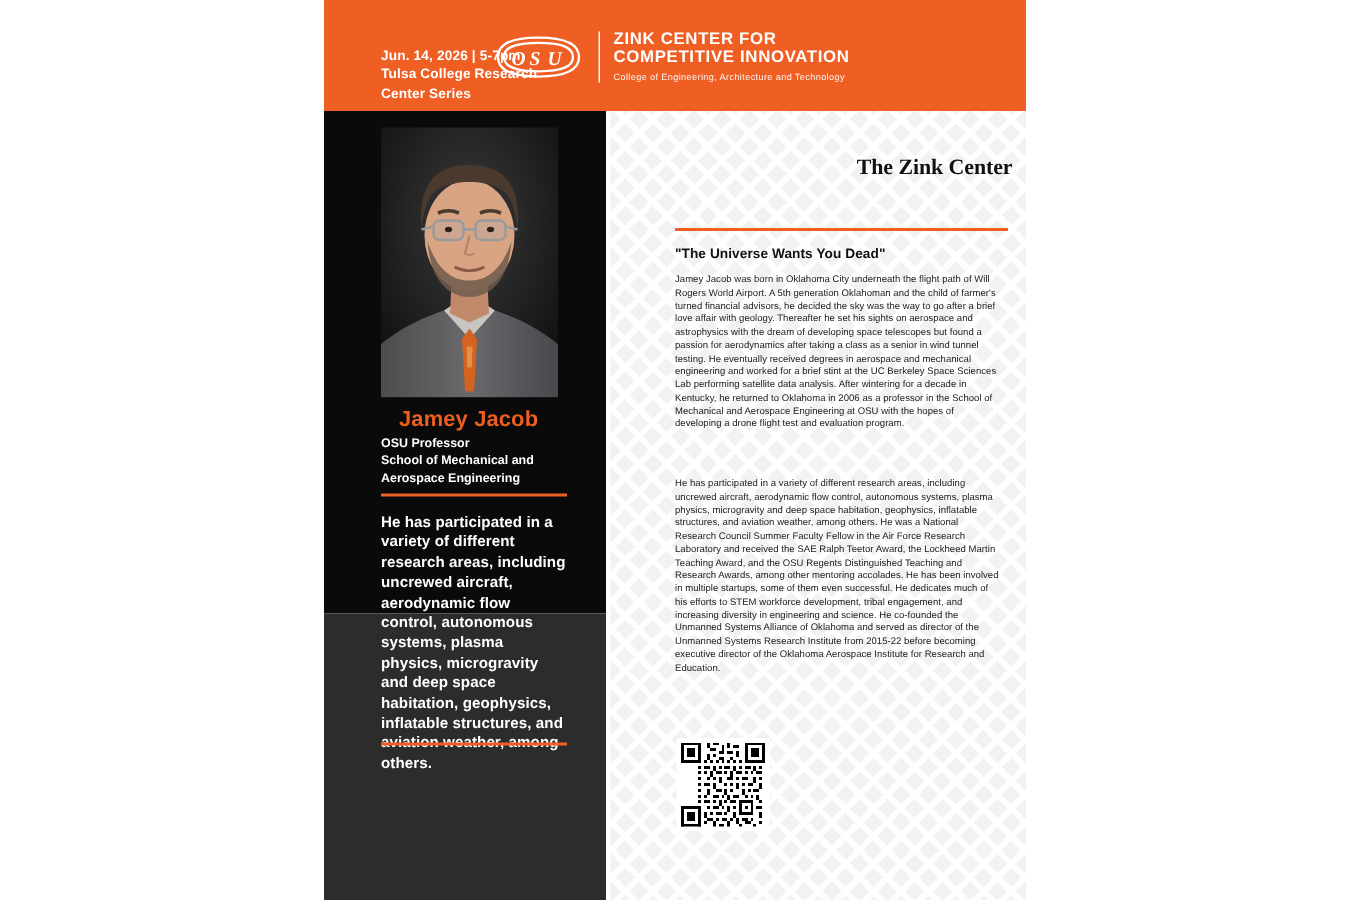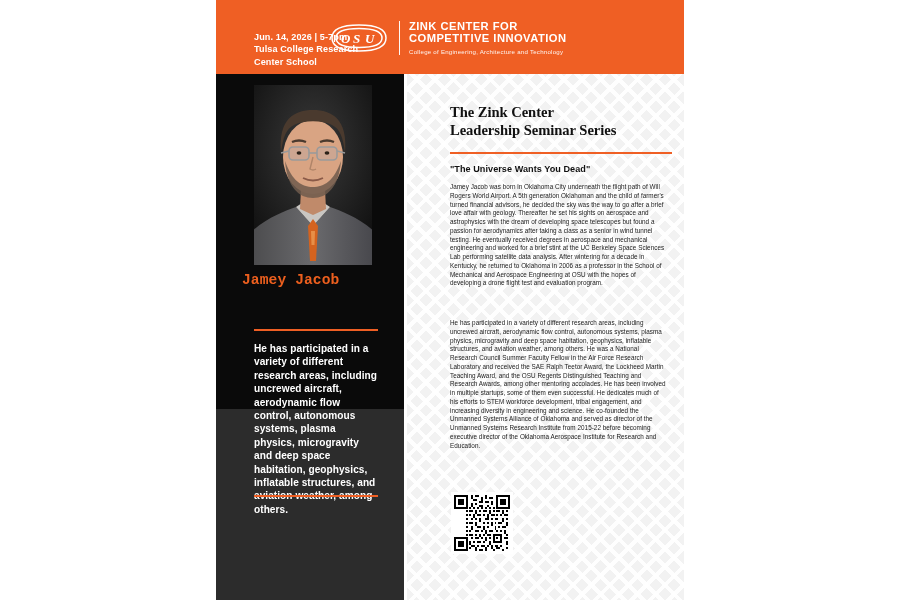--- a/index.html
+++ b/index.html
@@ -50,22 +50,22 @@
     color:#ffffff;font-size:9.1px;font-weight:bold;line-height:12.4px;
     letter-spacing:.1px;
   }
   .photo{
     position:absolute;left:38px;top:85px;width:118px;height:180px;
     overflow:hidden;background:#1a1a1a;
   }
   .photo svg{display:block;}
 
   .speaker-name{
-    position:absolute;left:26px;top:272px;width:145px;
-    color:#ec5f1e;font-family:Liberation Mono, monospace;
+    position:absolute;left:50px;top:272px;width:145px;
+    color:#ec5f1e;font-family:Liberation Sans, sans-serif;
     font-size:14.6px;font-weight:bold;line-height:16px;letter-spacing:.1px;
   }
   .speaker-role{
     position:absolute;left:38px;top:290px;width:140px;
     color:#ffffff;font-size:8.3px;font-weight:bold;line-height:11.4px;
   }
 
   .rule-o{
     position:absolute;background:#ef5f24;height:1.6px;
   }
@@ -86,21 +86,21 @@
       repeating-linear-gradient(45deg, rgba(255,255,255,0) 0 9px, rgba(255,255,255,.95) 9px 13px),
       repeating-linear-gradient(-45deg, rgba(255,255,255,0) 0 9px, rgba(255,255,255,.95) 9px 13px),
       #f2f2f2;
     opacity:1;
   }
   .right-inner{position:absolute;inset:0;}
 
   .series-title{
     position:absolute;left:43px;top:30px;width:225px;
     color:#111111;font-family:"Liberation Serif", serif;
-    font-size:14.6px;font-weight:bold;line-height:17.6px;letter-spacing:-.05px;
+    font-size:14.6px;font-weight:bold;line-height:17.6px;letter-spacing:-.05px;text-align:right;
   }
   .talk-title{
     position:absolute;left:43px;top:90px;width:222px;
     color:#111111;font-size:9.1px;font-weight:bold;letter-spacing:.05px;
   }
   .bio{
     position:absolute;left:43px;width:218px;
     color:#1a1a1a;font-size:6.35px;line-height:8.75px;letter-spacing:.03px;
     text-align:left;
   }
@@ -141,21 +141,21 @@
       </div>
     </div>
   </div>
 
   <div class="left-bg-top"></div>
   <div class="left-bg-bot"></div>
 
   <div class="when">
     <div>Jun. 14, 2026  | 5-7pm</div>
     <div>Tulsa College Research</div>
-    <div>Center School</div>
+    <div>Center Series</div>
   </div>
 
   <div class="photo">
     <svg width="118" height="180" viewBox="0 0 118 180">
       <defs>
         <radialGradient id="bgg" cx="50%" cy="35%" r="75%">
           <stop offset="0%" stop-color="#3a3a3a"></stop>
           <stop offset="100%" stop-color="#0d0d0d"></stop>
         </radialGradient>
         <linearGradient id="suitg" x1="0" y1="0" x2="1" y2="0">
@@ -194,30 +194,34 @@
 
       <path d="M38 57 Q45 54 52 57" stroke="#4a3a2e" stroke-width="2.4" fill="none"></path>
       <path d="M66 57 Q73 54 80 57" stroke="#4a3a2e" stroke-width="2.4" fill="none"></path>
 
       <path d="M59 72 L56 84 Q59 86 62 84" stroke="#b08468" stroke-width="1.4" fill="none"></path>
       <path d="M49 93 Q59 98 69 93" stroke="#8a5a48" stroke-width="1.8" fill="none"></path>
     </svg>
   </div>
 
   <div class="speaker-name">Jamey Jacob</div>
+  <div class="speaker-role">
+    <div>OSU Professor</div>
+    <div>School of Mechanical and</div>
+    <div>Aerospace Engineering</div>
+  </div>
 
   <div class="rule-o" style="left:38px;top:329px;width:124px;"></div>
   <div class="quote">He has participated in a variety of different research areas, including uncrewed aircraft, aerodynamic flow control, autonomous systems, plasma physics, microgravity and deep space habitation, geophysics, inflatable structures, and aviation weather, among others.</div>
   <div class="rule-o" style="left:38px;top:495px;width:124px;"></div>
 
   <div class="right-col">
     <div class="right-inner">
       <div class="series-title">
         <div>The Zink Center</div>
-        <div>Leadership Seminar Series</div>
       </div>
       <div class="rule-o" style="left:43px;top:78px;width:222px;"></div>
       <div class="talk-title">"The Universe Wants You Dead"</div>
       <div class="bio p1">Jamey Jacob was born in Oklahoma City underneath the flight path of Will Rogers World Airport. A 5th generation Oklahoman and the child of farmer's turned financial advisors, he decided the sky was the way to go after a brief love affair with geology. Thereafter he set his sights on aerospace and astrophysics with the dream of developing space telescopes but found a passion for aerodynamics after taking a class as a senior in wind tunnel testing. He eventually received degrees in aerospace and mechanical engineering and worked for a brief stint at the UC Berkeley Space Sciences Lab performing satellite data analysis. After wintering for a decade in Kentucky, he returned to Oklahoma in 2006 as a professor in the School of Mechanical and Aerospace Engineering at OSU with the hopes of developing a drone flight test and evaluation program.</div>
       <div class="bio p2">He has participated in a variety of different research areas, including uncrewed aircraft, aerodynamic flow control, autonomous systems, plasma physics, microgravity and deep space habitation, geophysics, inflatable structures, and aviation weather, among others. He was a National Research Council Summer Faculty Fellow in the Air Force Research Laboratory and received the SAE Ralph Teetor Award, the Lockheed Martin Teaching Award, and the OSU Regents Distinguished Teaching and Research Awards, among other mentoring accolades. He has been involved in multiple startups, some of them even successful. He dedicates much of his efforts to STEM workforce development, tribal engagement, and increasing diversity in engineering and science. He co-founded the Unmanned Systems Alliance of Oklahoma and served as director of the Unmanned Systems Research Institute from 2015-22 before becoming executive director of the Oklahoma Aerospace Institute for Research and Education.</div>
 
       <div class="qr">
         <svg width="56" height="56" viewBox="0 0 29 29" shape-rendering="crispEdges">
           <rect width="29" height="29" fill="#ffffff"></rect>
           <g fill="#000000">

